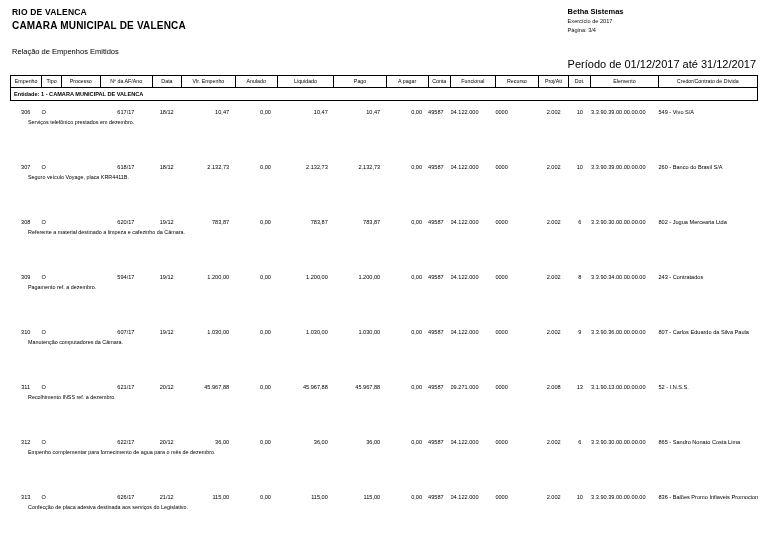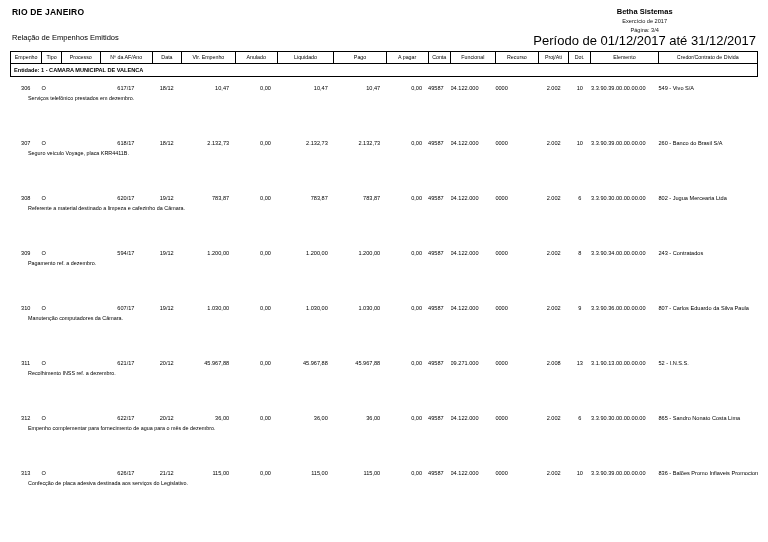--- a/index.html
+++ b/index.html
@@ -37,36 +37,36 @@
     letter-spacing: .2px;
     line-height: 13px;
     margin-top: 1px;
   }
   .report-title {
     font-size: 7.5px;
     line-height: 12px;
     margin-top: 14px;
   }
   .head-right {
-    text-align: center;
+    text-align: left;
     padding-right: 2px;
   }
   .brand {
     font-size: 7.5px;
     font-weight: bold;
     line-height: 11px;
   }
   .meta {
     font-size: 5.6px;
     line-height: 9px;
     color: #111;
   }
   .period {
-    font-size: 13px;
-    margin-top: 0;
+    font-size: 11px;
+    margin-top: 24px;
     line-height: 11px;
   }
 
   
   table.grid {
     width: 100%;
     border-collapse: collapse;
     margin-top: 5px;
     table-layout: fixed;
   }
@@ -133,21 +133,22 @@
   col.c-elem { width: 9.0%; }
   col.c-cred { width: 13.3%; }
 </style>
 </head>
 <body>
 
 <div class="page">
 
   <div class="head">
     <div class="head-left">
-      <div class="org-city">RIO DE JANEIRO</div>
+      <div class="org-city">RIO DE VALENCA</div>
+      <div class="org-name">CAMARA MUNICIPAL DE VALENCA</div>
       <div class="report-title">Relação de Empenhos Emitidos</div>
     </div>
     <div class="head-right">
       <div class="brand">Betha Sistemas</div>
       <div class="meta">Exercício de 2017</div>
       <div class="meta">Página: 3/4</div>
       <div class="period">Período de 01/12/2017 até 31/12/2017</div>
     </div>
   </div>
 

